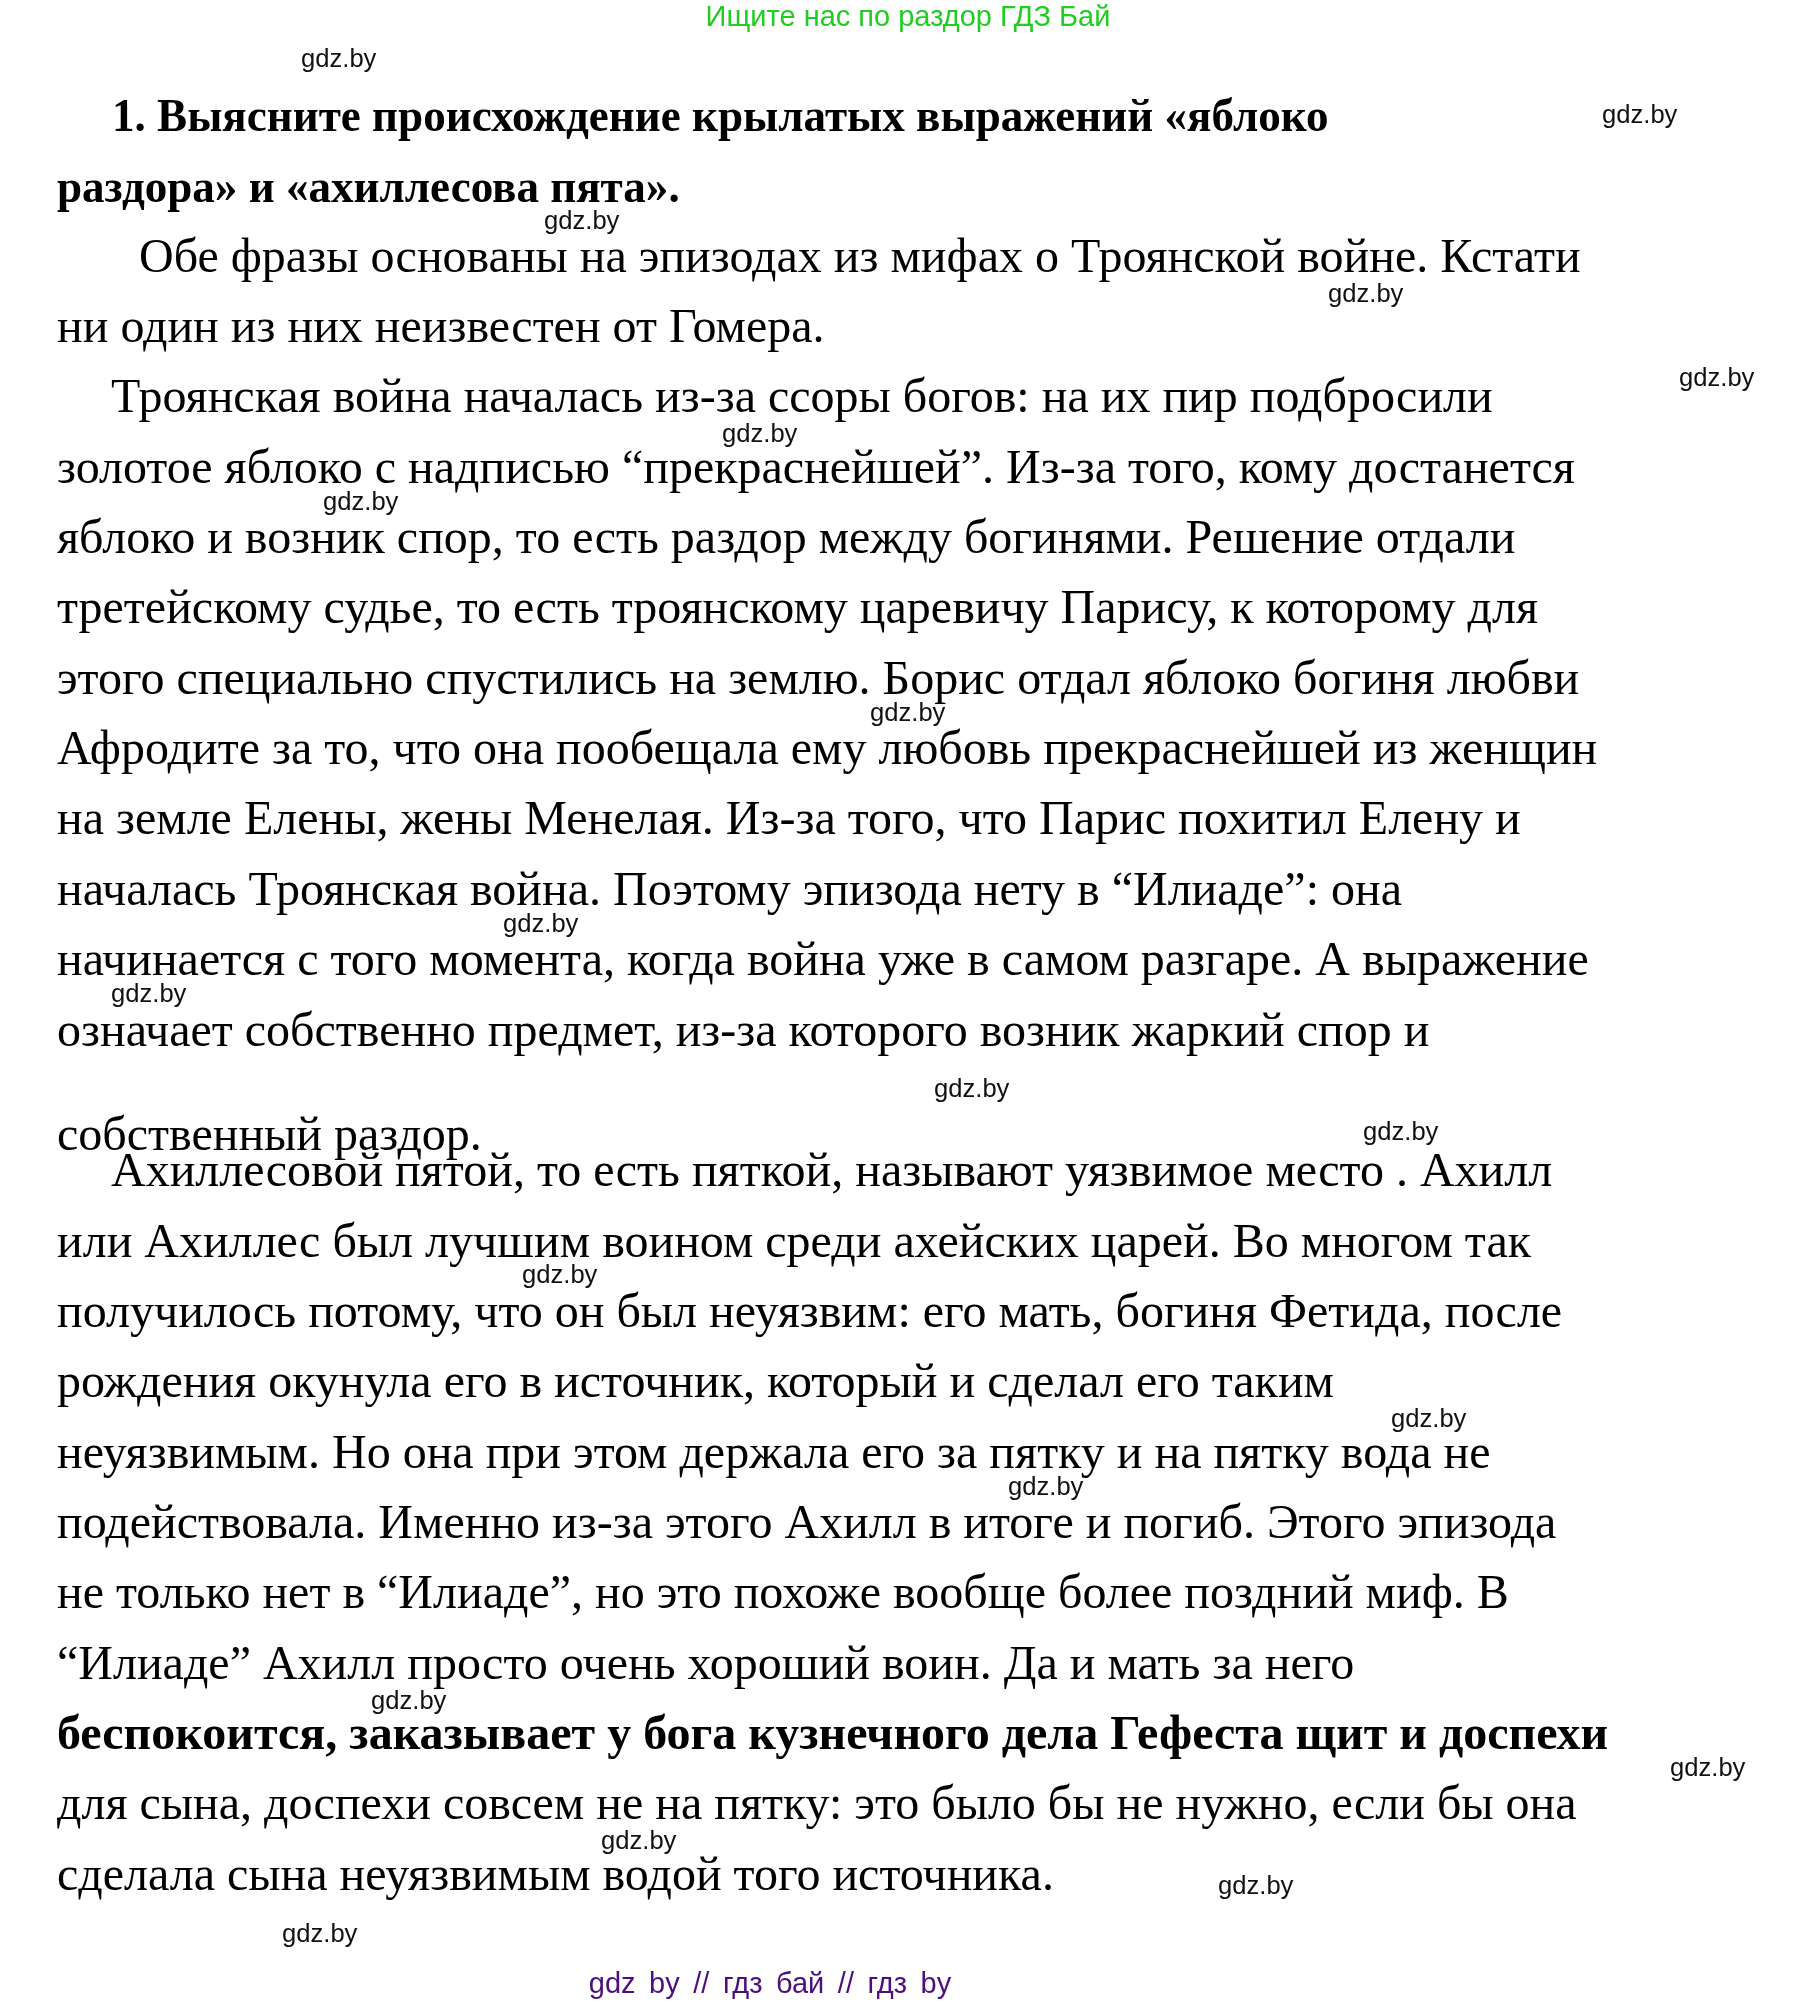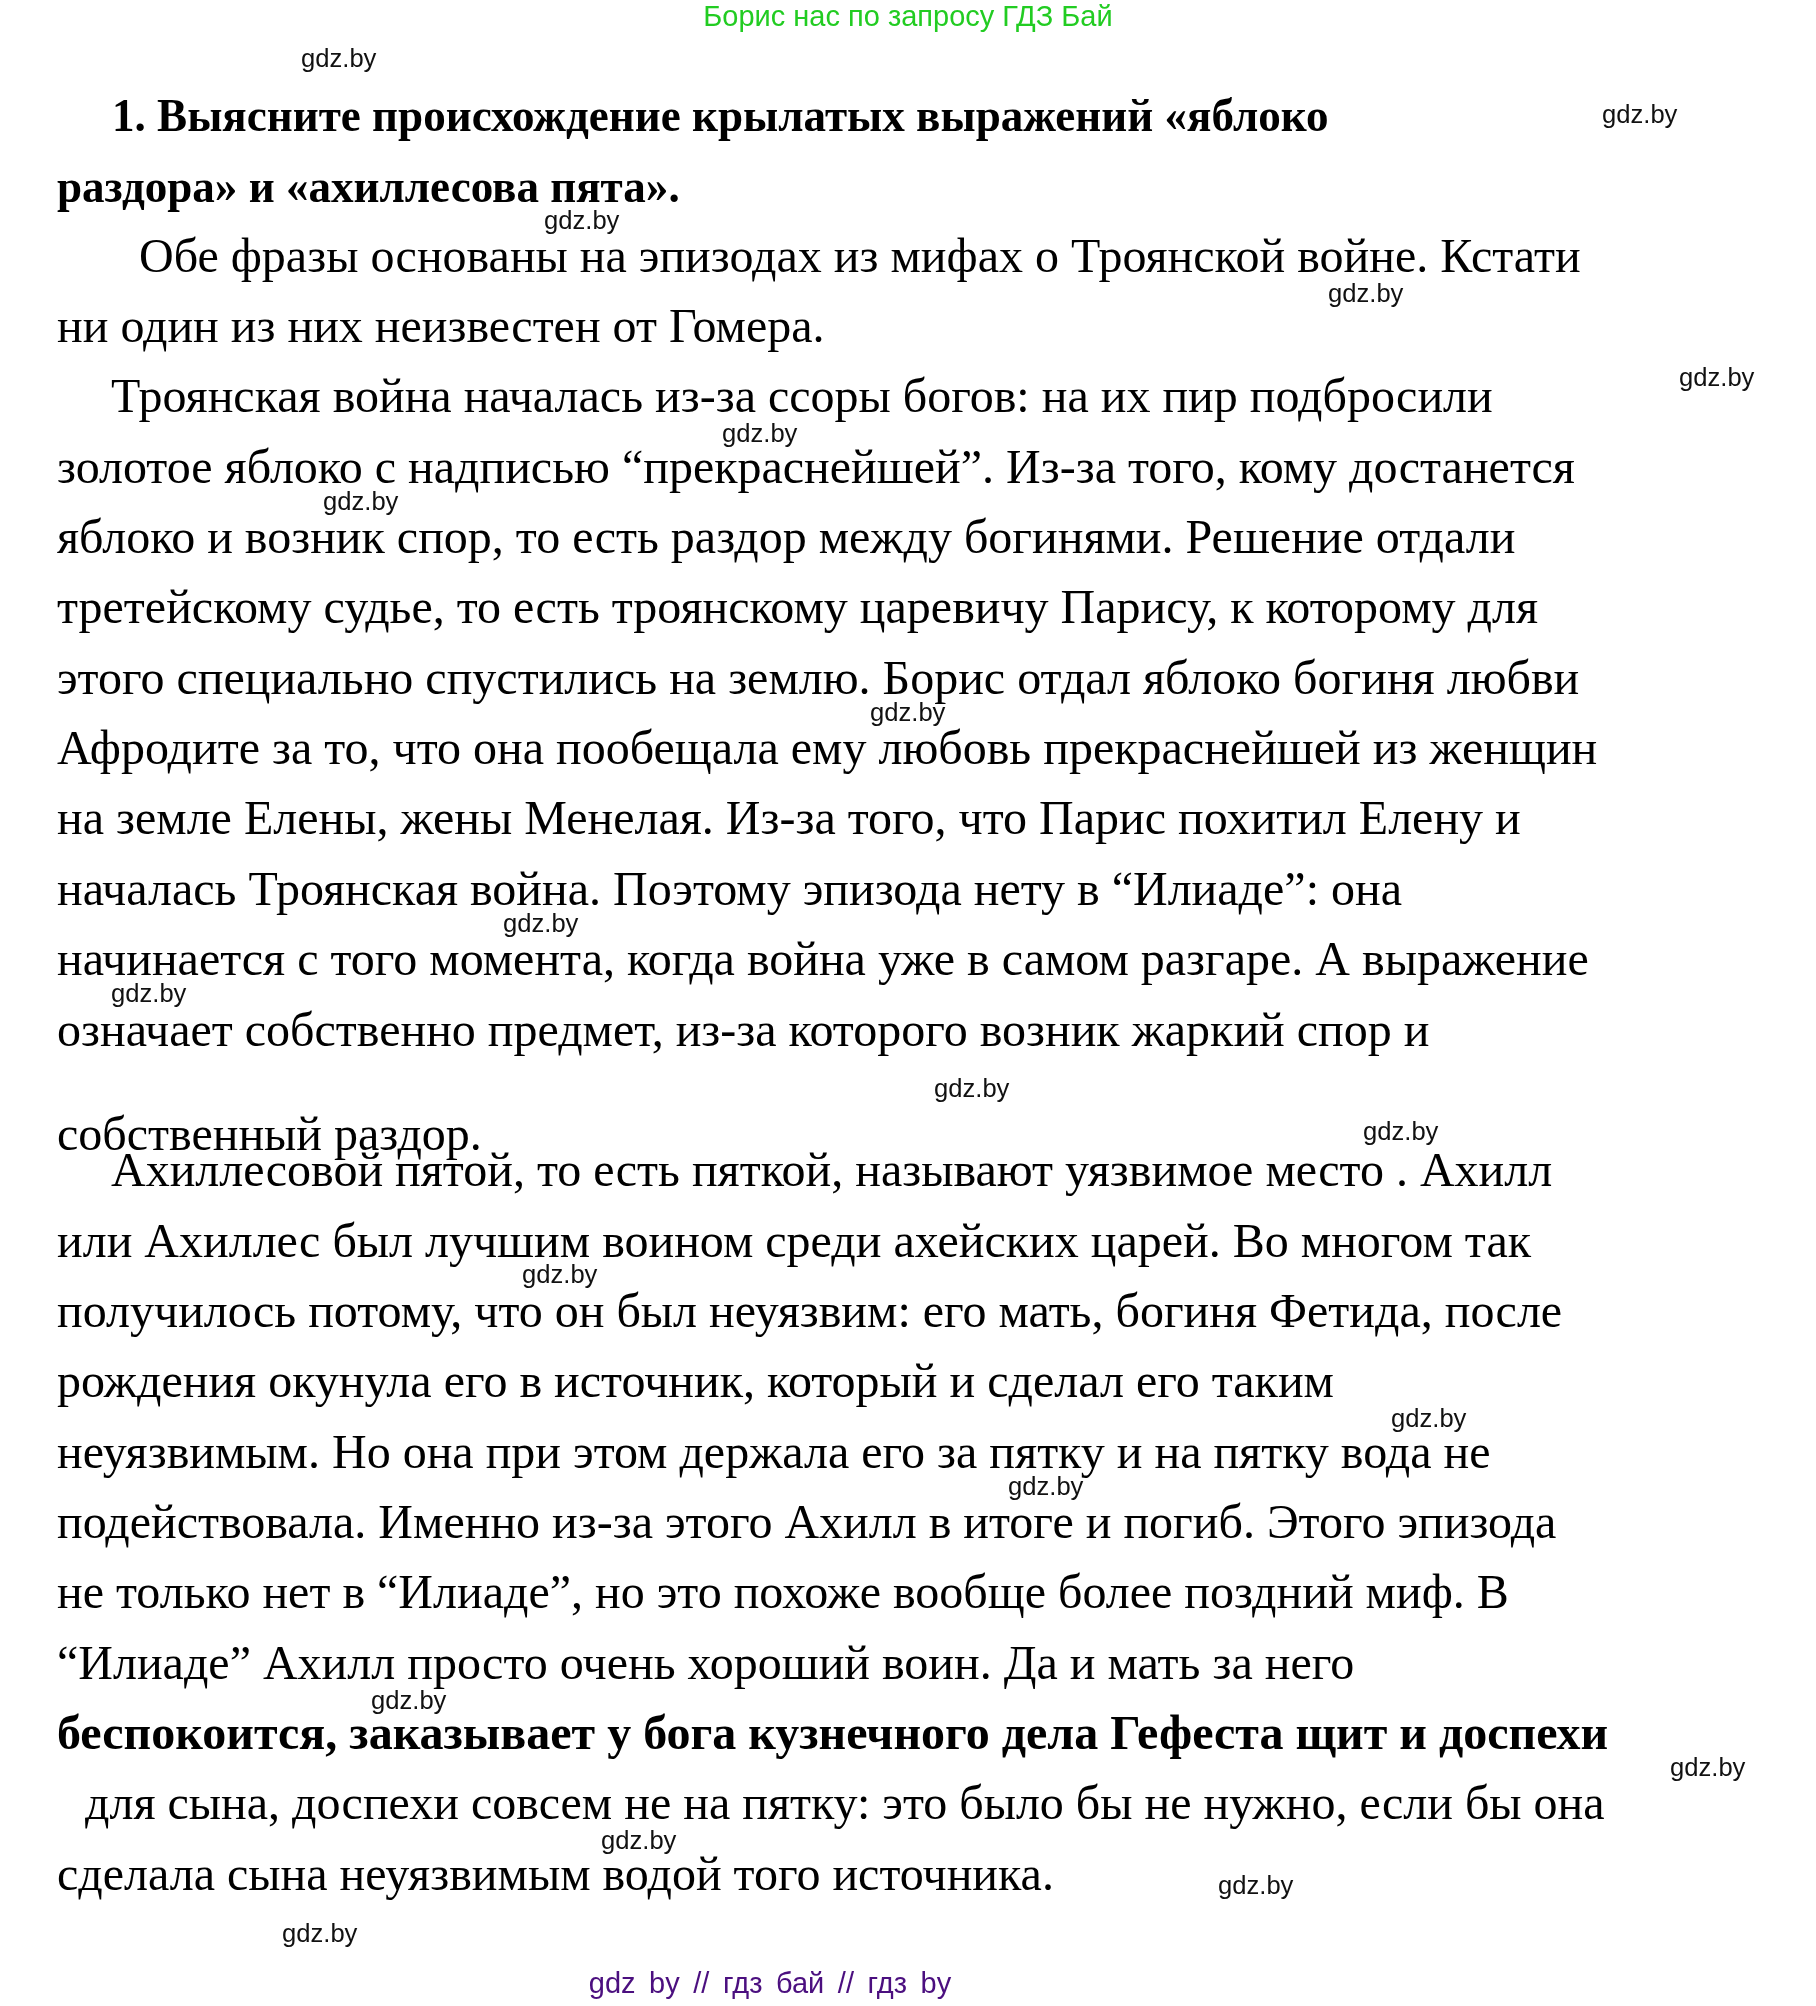--- a/index.html
+++ b/index.html
@@ -25,21 +25,21 @@
   }
   .footer {
     position:absolute; top:1965px; left:0; width:1540px; text-align:center;
     font-family:"Liberation Sans", sans-serif; font-size:29px; color:#4b0f7f;
     line-height:37px; word-spacing:5.5px;
   }
 </style>
 </head>
 <body>
 
-<div class="header">Борис нас по запросу ГДЗ Бай</div>
+<div class="header">Ищите нас по раздор ГДЗ Бай</div>
 
 <div class="title" style="left:112px; top:88px;">1. Выясните происхождение крылатых выражений «яблоко</div>
 <div class="title" style="left:57px; top:159px;">раздора» и «ахиллесова пята».</div>
 
 <div>
   <div class="line indent" style="top:227px;margin-left:28px;">Обе фразы основаны на эпизодах из мифах о Троянской войне. Кстати</div>
   <div class="line" style="top:297px;">ни один из них неизвестен от Гомера.</div>
   <div class="line indent" style="top:367px;">Троянская война началась из-за ссоры богов: на их пир подбросили</div>
   <div class="line" style="top:438px;">золотое яблоко с надписью “прекраснейшей”. Из-за того, кому достанется</div>
   <div class="line" style="top:508px;">яблоко и возник спор, то есть раздор между богинями. Решение отдали</div>
@@ -53,21 +53,21 @@
   <div class="line" style="top:1105px;">собственный раздор.</div>
   <div class="line indent" style="top:1141px;">Ахиллесовой пятой, то есть пяткой, называют уязвимое место . Ахилл</div>
   <div class="line" style="top:1212px;">или Ахиллес был лучшим воином среди ахейских царей. Во многом так</div>
   <div class="line" style="top:1282px;">получилось потому, что он был неуязвим: его мать, богиня Фетида, после</div>
   <div class="line" style="top:1352px;">рождения окунула его в источник, который и сделал его таким</div>
   <div class="line" style="top:1423px;">неуязвимым. Но она при этом держала его за пятку и на пятку вода не</div>
   <div class="line" style="top:1493px;">подействовала. Именно из-за этого Ахилл в итоге и погиб. Этого эпизода</div>
   <div class="line" style="top:1563px;">не только нет в “Илиаде”, но это похоже вообще более поздний миф. В</div>
   <div class="line" style="top:1634px;">“Илиаде” Ахилл просто очень хороший воин. Да и мать за него</div>
   <div class="line" style="top:1704px;font-weight:bold;">беспокоится, заказывает у бога кузнечного дела Гефеста щит и доспехи</div>
-  <div class="line" style="top:1774px;margin-left:28px;">для сына, доспехи совсем не на пятку: это было бы не нужно, если бы она</div>
+  <div class="line" style="top:1774px;">для сына, доспехи совсем не на пятку: это было бы не нужно, если бы она</div>
   <div class="line" style="top:1845px;text-align:right;">сделала сына неуязвимым водой того источника.</div>
 </div>
 
 <div>
   <span class="wm" style="left:301px; top:45px;">gdz.by</span>
   <span class="wm" style="left:1602px; top:101px;">gdz.by</span>
   <span class="wm" style="left:544px; top:207px;">gdz.by</span>
   <span class="wm" style="left:1328px; top:280px;">gdz.by</span>
   <span class="wm" style="left:1679px; top:364px;">gdz.by</span>
   <span class="wm" style="left:722px; top:420px;">gdz.by</span>

